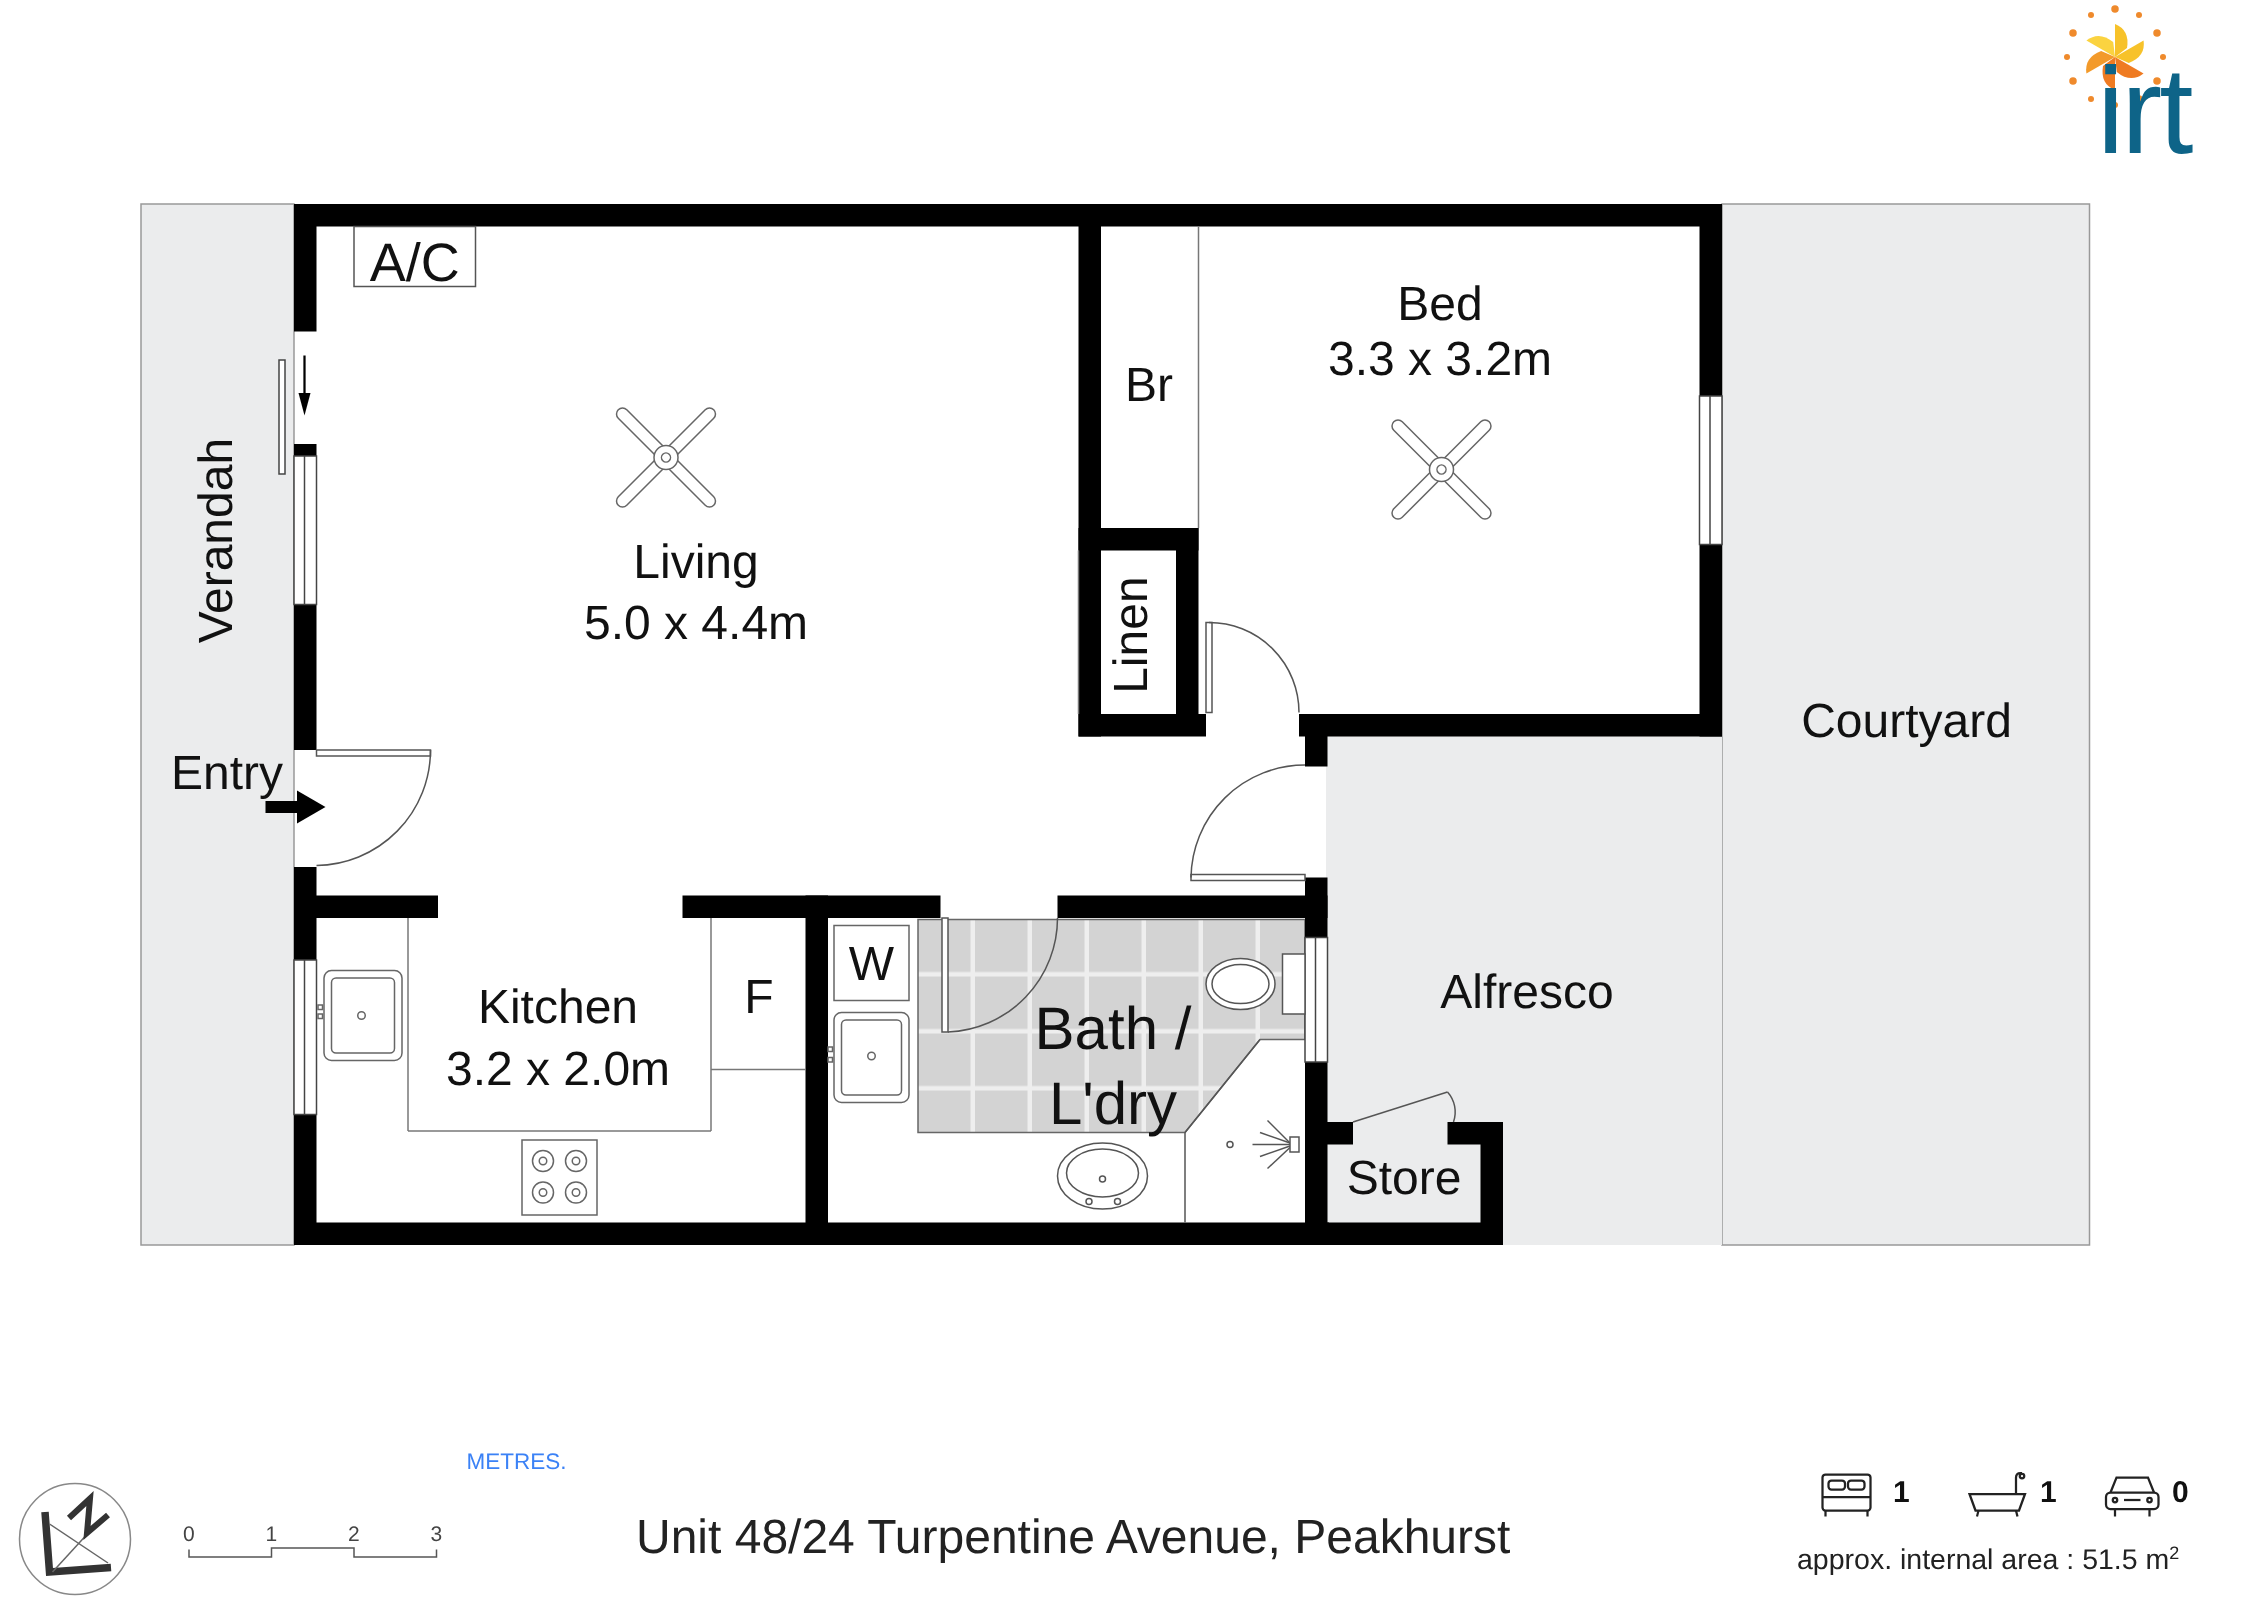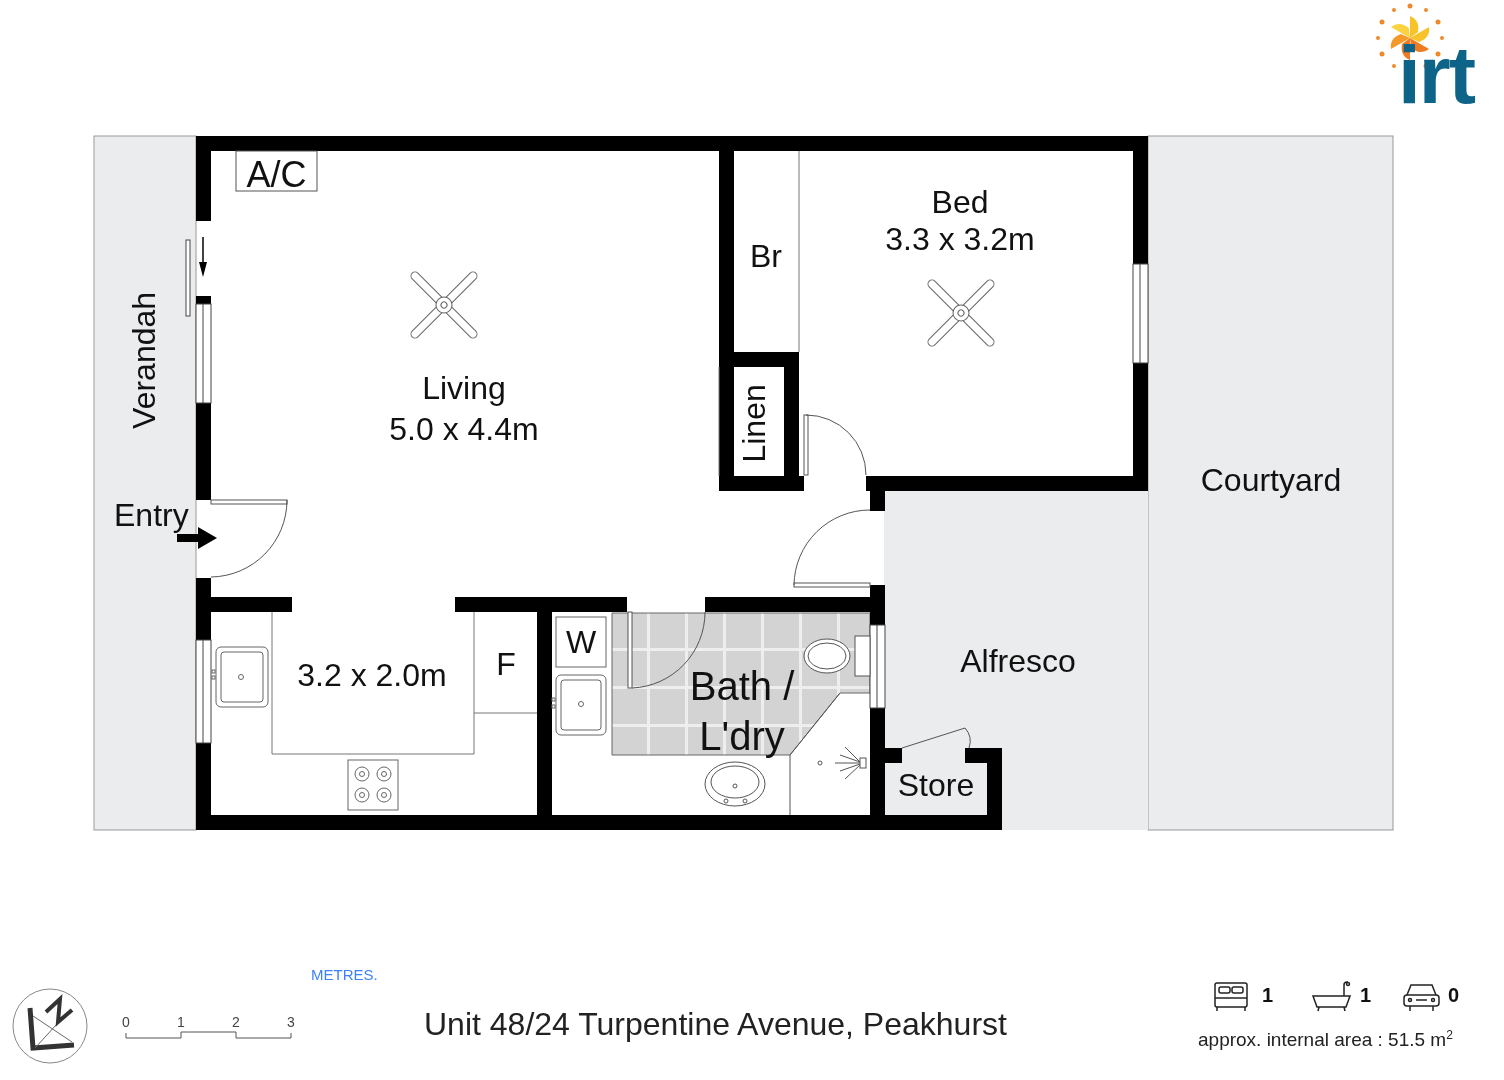--- a/index.html
+++ b/index.html
@@ -1,19 +1,19 @@
 <!DOCTYPE html>
 <html><head>
 <meta charset="utf-8">
 <style>
   html, body { margin: 0; padding: 0; background: #ffffff; }
   body { width: 1504px; height: 1080px; position: relative; overflow: hidden; font-family: "Liberation Sans", sans-serif; color: #111; }
   .lbl { position: absolute; font-family: "Liberation Sans", sans-serif; color: #111; text-align: center; line-height: 1.15; white-space: nowrap; }
   svg { position: absolute; left: 0; top: 0; }
-  .logo-text { position: absolute; left: 1398px; top: 34px; font-family: "Liberation Sans", sans-serif; font-weight: bold; font-size: 82px; color: #0e6488; letter-spacing: -2px; line-height: 1; }
+  .logo-text { position: absolute; left: 1398px; top: 34px; font-family: "Liberation Sans", sans-serif; font-weight: normal; font-size: 82px; color: #0e6488; letter-spacing: -2px; line-height: 1; }
   .footer-title { position: absolute; left: 424px; top: 1006px; font-size: 32px; color: #222; }
   .metres { position: absolute; left: 311px; top: 966px; font-size: 15px; color: #3b82f6; }
   .tick { position: absolute; top: 1014px; font-size: 14px; color: #444; }
   .stat-num { position: absolute; top: 984px; font-size: 20px; font-weight: bold; color: #111; }
   .area { position: absolute; left: 1198px; top: 1028px; font-size: 19px; color: #222; }
   .area sup { font-size: 12px; }
 </style>
 </head>
 <body>
 
@@ -260,21 +260,21 @@
     <circle cx="1410" cy="1000" r="1.5"></circle>
       <circle cx="1433" cy="1000" r="1.5"></circle>
     <line x1="1416" y1="1000" x2="1427" y2="1000"></line>
   </g>
 </svg>
 
 <div class="logo-text">irt</div>
 
 <div class="lbl" style="left:236px;top:154px;width:81px;font-size:36px;">A/C</div>
 
-<div class="lbl" style="left:364px;top:370px;width:200px;font-size:32px;">
+<div class="lbl" style="left:364px;top:356px;width:200px;font-size:32px;">
   <div>Living</div>
   <div style="margin-top:4px;">5.0 x 4.4m</div>
 </div>
 
 <div class="lbl" style="left:860px;top:184px;width:200px;font-size:32px;">
   <div>Bed</div>
   <div style="margin-top:0;">3.3 x 3.2m</div>
 </div>
 
 <div class="lbl" style="left:734px;top:238px;width:64px;font-size:32px;">Br</div>
@@ -283,20 +283,21 @@
 
 <div class="lbl" style="left:74px;top:342px;width:140px;font-size:32px;transform:rotate(-90deg);">Verandah</div>
 
 <div class="lbl" style="left:94px;top:497px;width:86px;font-size:32px;text-align:left;margin-left:20px;">Entry</div>
 
 <div class="lbl" style="left:1160px;top:462px;width:222px;font-size:32px;">Courtyard</div>
 
 <div class="lbl" style="left:930px;top:643px;width:176px;font-size:32px;text-align:center;">Alfresco</div>
 
 <div class="lbl" style="left:272px;top:653px;width:200px;font-size:32px;">
+  <div>Kitchen</div>
   <div style="margin-top:4px;">3.2 x 2.0m</div>
 </div>
 
 <div class="lbl" style="left:476px;top:646px;width:60px;font-size:32px;">F</div>
 
 <div class="lbl" style="left:556px;top:624px;width:50px;font-size:32px;">W</div>
 
 <div class="lbl" style="left:672px;top:651px;width:140px;font-size:40px;margin-top:12px;">
   <div>Bath /</div>
   <div style="margin-top:4px;">L'dry</div>

